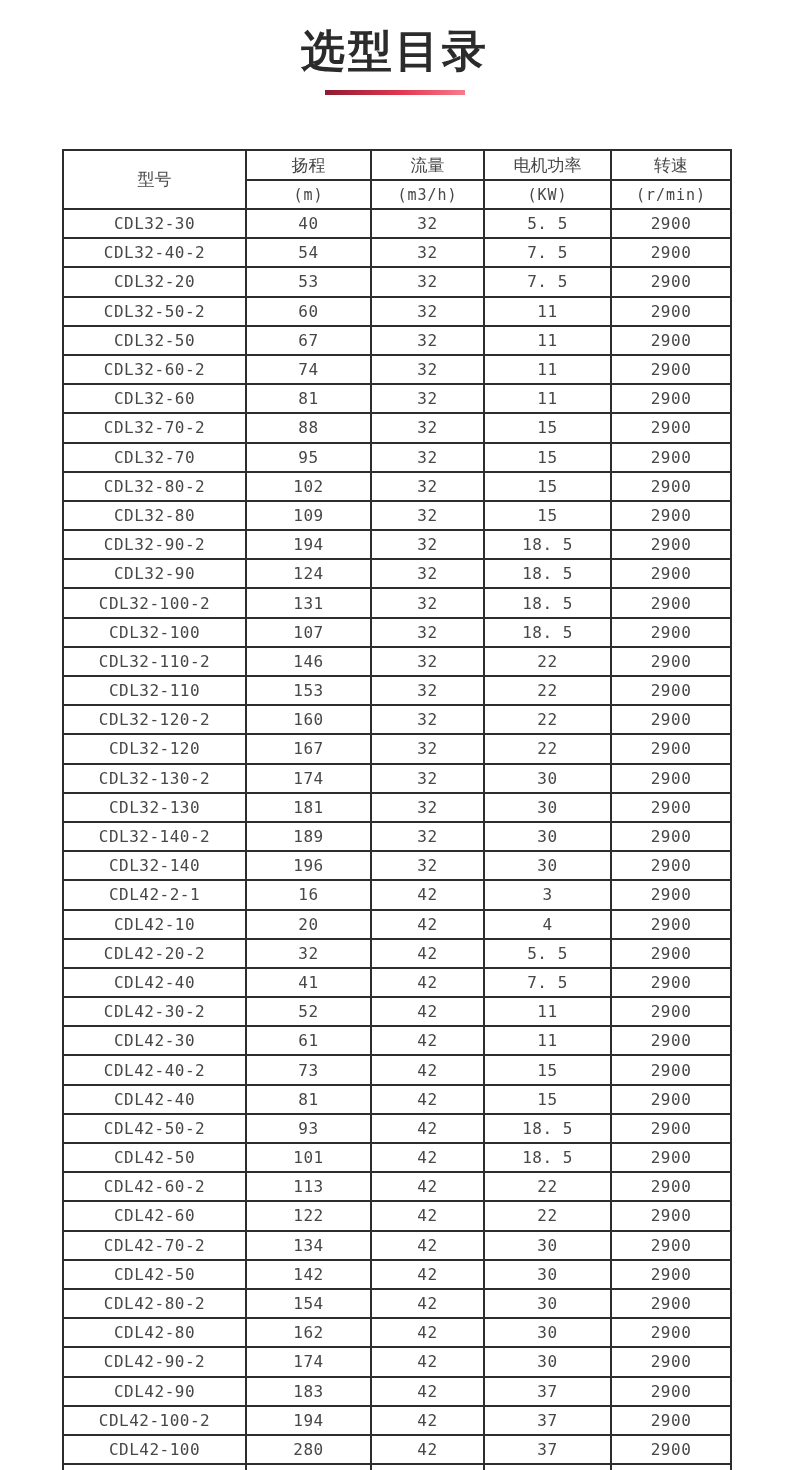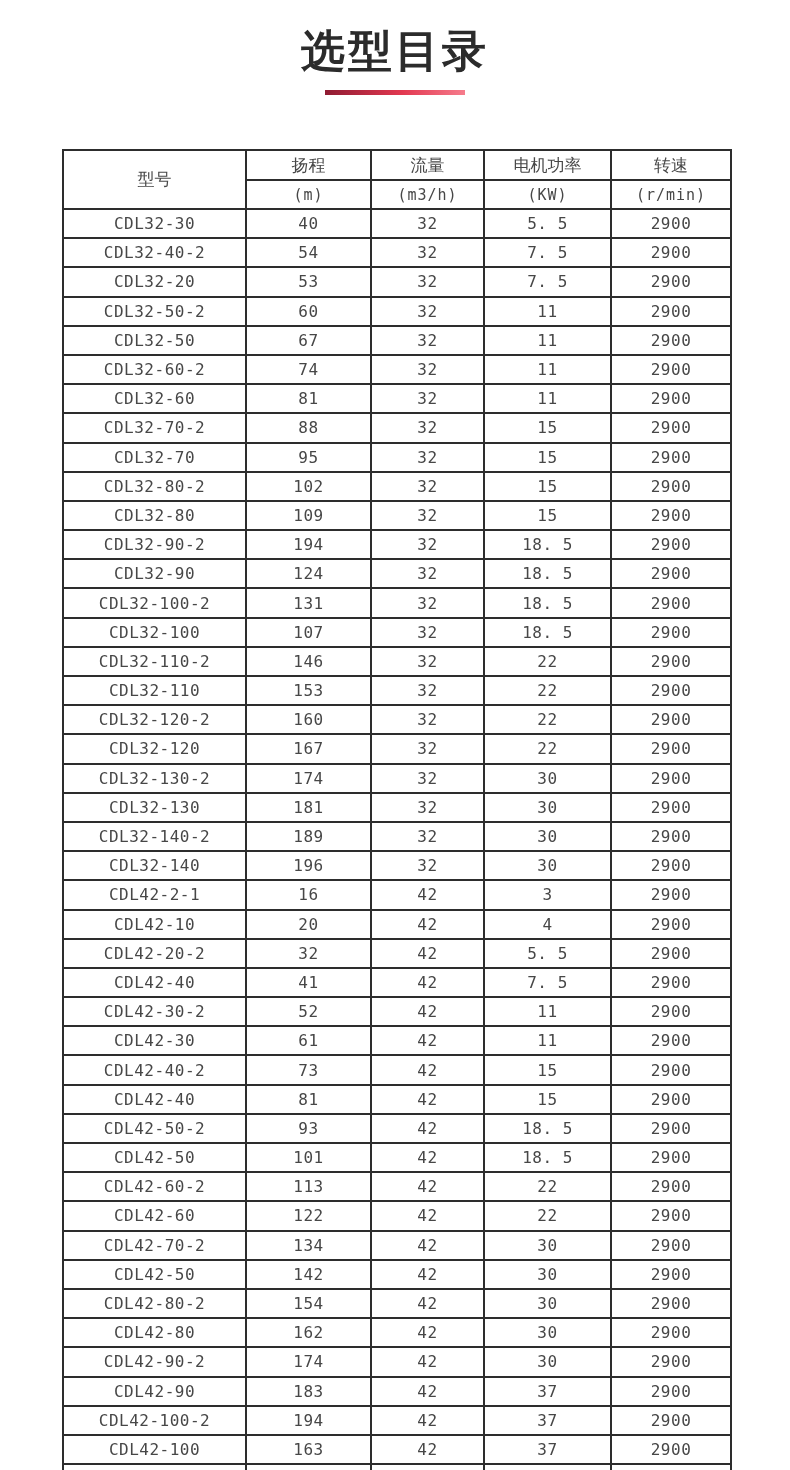--- a/index.html
+++ b/index.html
@@ -389,21 +389,21 @@
       </tr>
       <tr>
         <td>CDL42-100-2</td>
         <td>194</td>
         <td>42</td>
         <td>37</td>
         <td>2900</td>
       </tr>
       <tr>
         <td>CDL42-100</td>
-        <td>163</td>
+        <td>280</td>
         <td>42</td>
         <td>37</td>
         <td>2900</td>
       </tr>
       <tr class="partial-row">
         <td></td>
         <td></td>
         <td></td>
         <td></td>
         <td></td>

